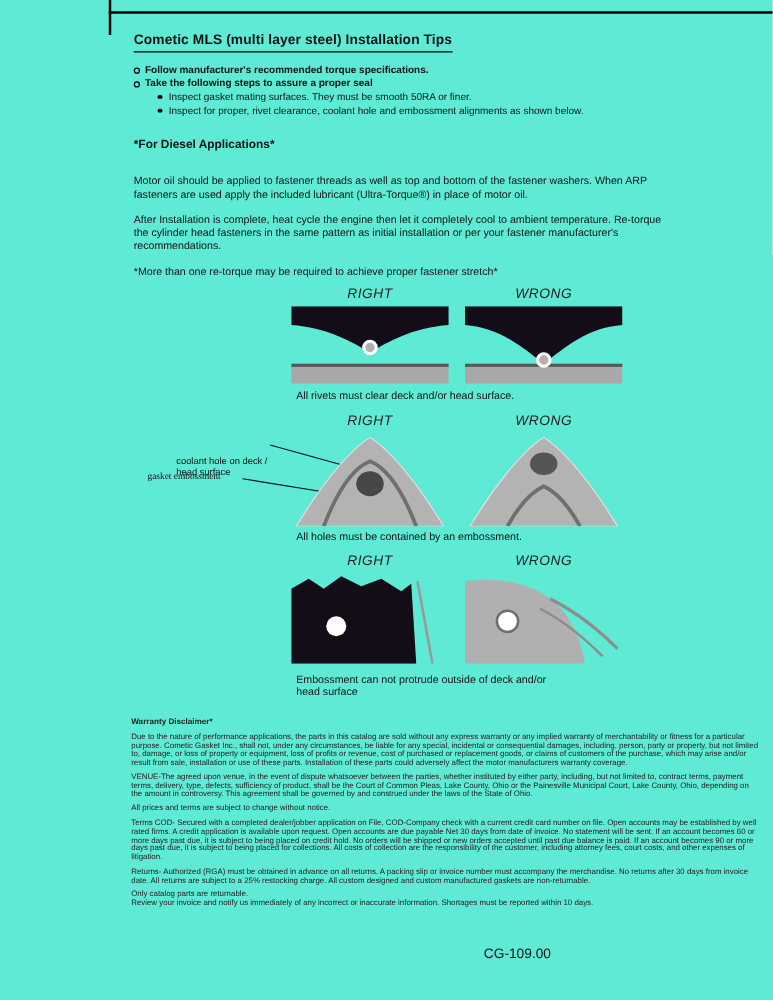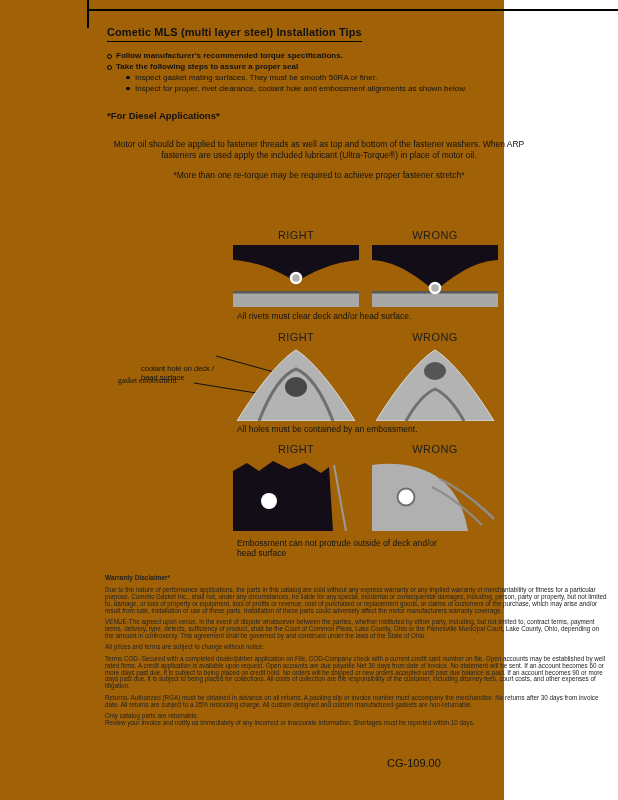--- a/index.html
+++ b/index.html
@@ -4,21 +4,21 @@
 <style>
   * { margin:0; padding:0; box-sizing:border-box; }
   html,body { background:#ffffff; }
   body {
     width:618px; height:800px;
     font-family:"Liberation Sans", sans-serif;
     color:#111111;
     position:relative;
     overflow:hidden;
   }
-  .page { position:absolute; left:0; top:0; width:504px; height:800px; background:#a16207; }
+  .page { position:absolute; left:0; top:0; width:618px; height:800px; background:#5eead4; }
 
   
   .frame-top  { position:absolute; left:87px; top:9px;  width:531px; height:1.5px; background:#000; }
   .frame-left { position:absolute; left:87px; top:0;    width:1.5px; height:28px;  background:#000; }
 
   
   .content { position:absolute; left:107px; top:22px; width:424px; }
   h1.title {
     font-size:11px; font-weight:bold; letter-spacing:.1px;
     display:inline-block; border-bottom:1.5px solid #000; padding-bottom:3px; margin-bottom:8px;
@@ -33,26 +33,26 @@
   }
   ul.subtips { margin-left:19px; }
   ul.subtips > li {
     position:relative; font-size:8px; line-height:11px; padding-left:9px;
   }
   ul.subtips > li::before {
     content:""; position:absolute; left:0; top:3.5px;
     width:3.5px; height:3.5px; background:#000; border-radius:50%;
   }
   .diesel-heading { font-size:9.5px; font-weight:bold; margin-top:16px; margin-bottom:18px; }
-  .para { font-size:8.5px; line-height:10.5px; margin-bottom:10px;text-align:center; }
+  .para { font-size:8.5px; line-height:10.5px; margin-bottom:10px; }
 
   
   .diag-head {
     position:absolute; width:126px; text-align:center;
-    font-size:11px; letter-spacing:.4px; color:#1c1c1c;
+    font-size:11px; letter-spacing:.4px; color:#1c1c1c;font-style:italic;
   }
   .panel { position:absolute; }
   .caption { position:absolute; font-size:8.5px; line-height:10px; color:#111; }
   .diag-label { position:absolute; font-size:7.5px; line-height:9px; color:#111; }
   .leader { position:absolute; pointer-events:none; }
 
   
   .legal { position:absolute; left:105px; top:574px; width:503px; color:#222; }
   .legal-heading { font-size:6.5px; font-weight:bold; margin-bottom:6px; }
   .legal p { font-size:6.3px; line-height:6.9px; margin-bottom:4.5px; }
@@ -74,20 +74,21 @@
       <li>Follow manufacturer's recommended torque specifications.</li>
       <li>Take the following steps to assure a proper seal</li>
     </ul>
     <ul class="subtips">
       <li>Inspect gasket mating surfaces.  They must be smooth 50RA or finer.</li>
       <li>Inspect for proper, rivet clearance, coolant hole and embossment alignments as shown below.</li>
     </ul>
 
     <div class="diesel-heading">*For Diesel Applications*</div>
     <p class="para">Motor oil should be applied to fastener threads as well as top and bottom of the fastener washers. When ARP fasteners are used apply the included lubricant (Ultra-Torque®) in place of motor oil.</p>
+    <p class="para">After Installation is complete, heat cycle the engine then let it completely cool to ambient temperature. Re-torque the cylinder head fasteners in the same pattern as initial installation or per your fastener manufacturer's recommendations.</p>
     <p class="para">*More than one re-torque may be required to achieve proper fastener stretch*</p>
   </div>
 
   <div class="diag-head" style="left:233px; top:229px;">RIGHT</div>
   <div class="diag-head" style="left:372px; top:229px;">WRONG</div>
 
   <div class="panel" style="left:233px; top:245px;">
     <svg width="126" height="62" viewBox="0 0 126 62">
       <rect x="0" y="46" width="126" height="16" fill="#a8a8a8"></rect>
       <rect x="0" y="46" width="126" height="2.5" fill="#585858"></rect>

